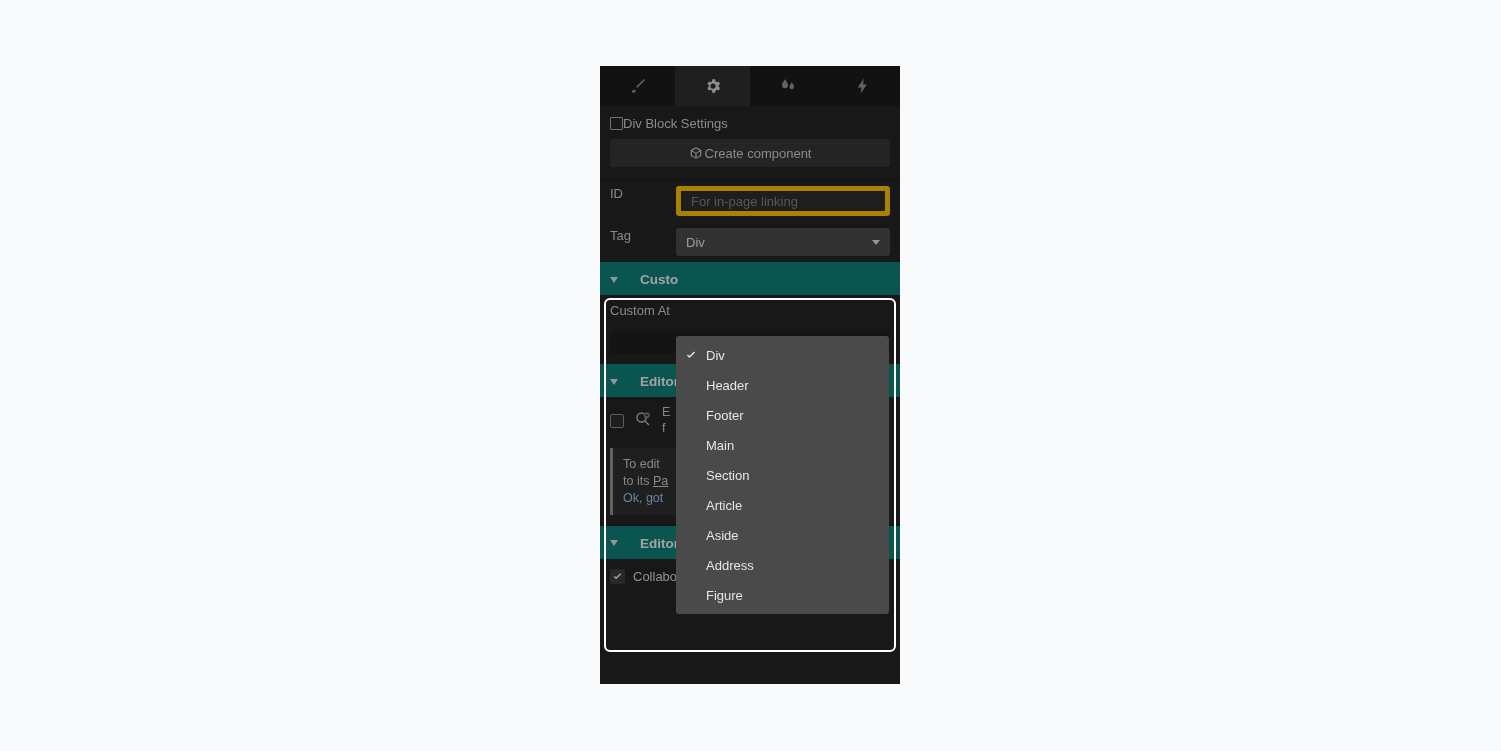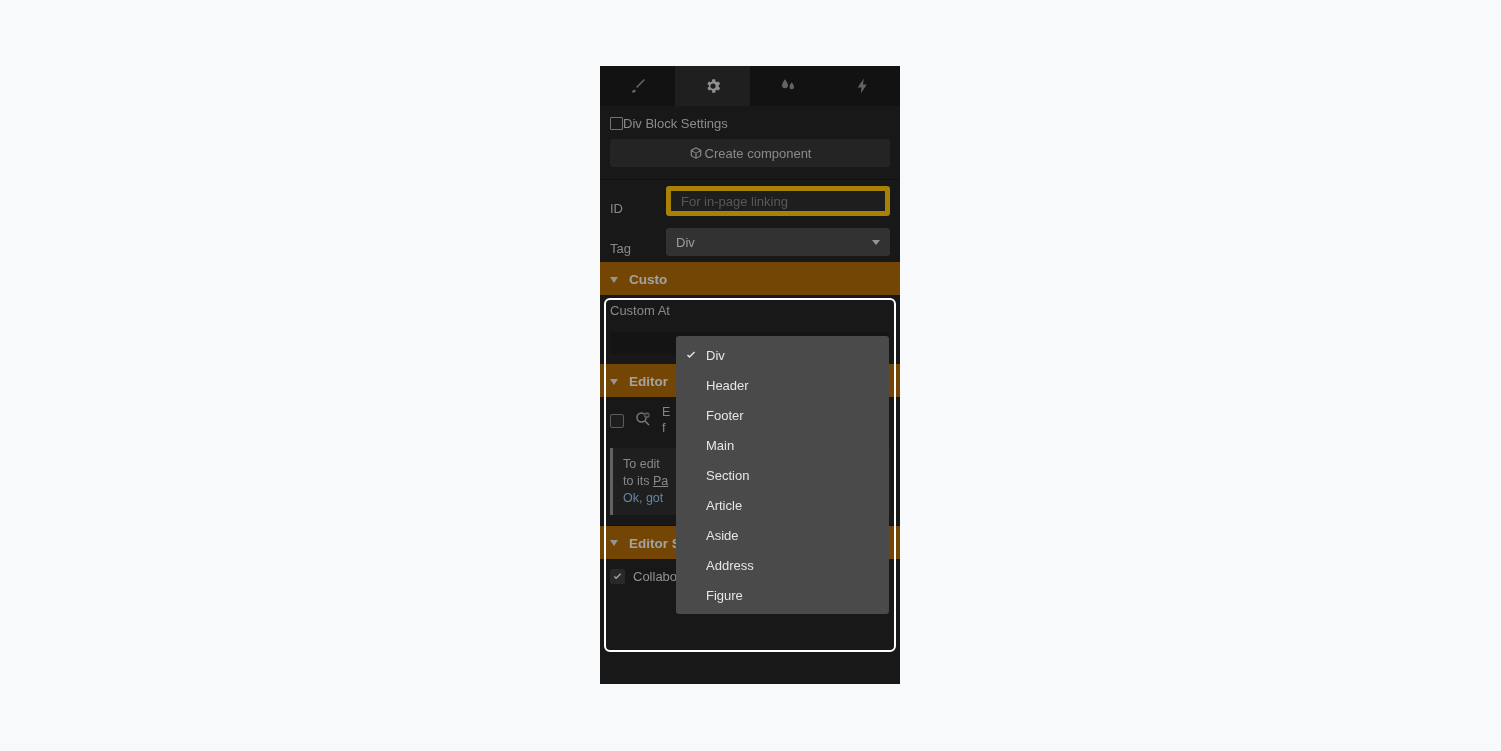--- a/index.html
+++ b/index.html
@@ -62,23 +62,23 @@
     display: flex;
     align-items: center;
     justify-content: center;
     gap: 2px;
     color: #bfbfbf;
   }
   .create-btn svg { width: 14px; height: 14px; fill: currentColor; }
 
   .field-row {
     display: flex;
-    align-items: flex-end;
+    align-items: flex-start;
     padding: 6px 10px;
-    gap: 0;
+    gap: 10px;
   }
   .field-label {
     width: 56px;
     color: #bdbdbd;
   }
   .text-input {
     flex: 1;
     height: 30px;
     background: #2a2a2a;
     color: #888;
@@ -142,23 +142,23 @@
     gap: 8px;
   }
   .dropdown-item .chk {
     width: 14px; display:flex; justify-content:center;
   }
 
   
   .section-hdr {
     display: flex;
     align-items: center;
-    gap: 11px;
+    gap: 22px;
     padding: 10px 10px 8px 10px;
-    background: #a16207;
+    background: #0f766e;
     color: #e0e0e0;
     font-weight: 600;
     font-size: 13.5px;
   }
   .tri-down {
     width: 0; height: 0;
     border-left: 4px solid transparent;
     border-right: 4px solid transparent;
     border-top: 6px solid #cfcfcf;
   }

